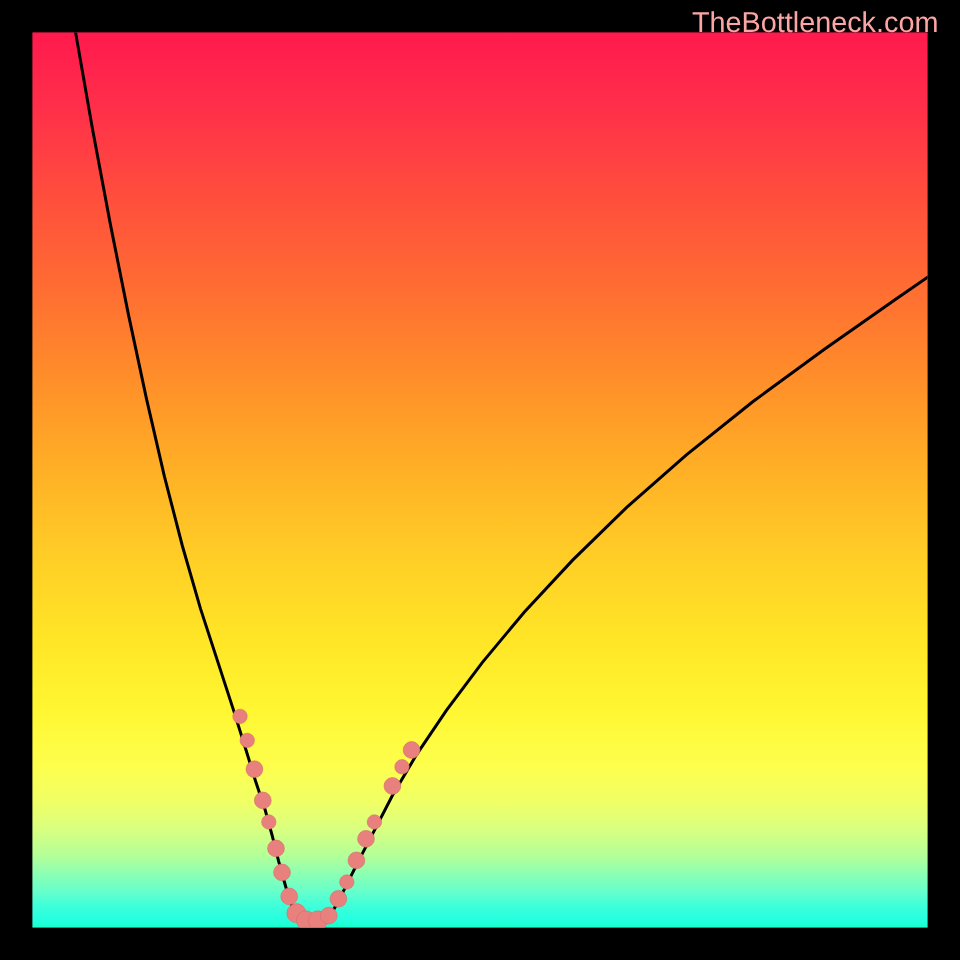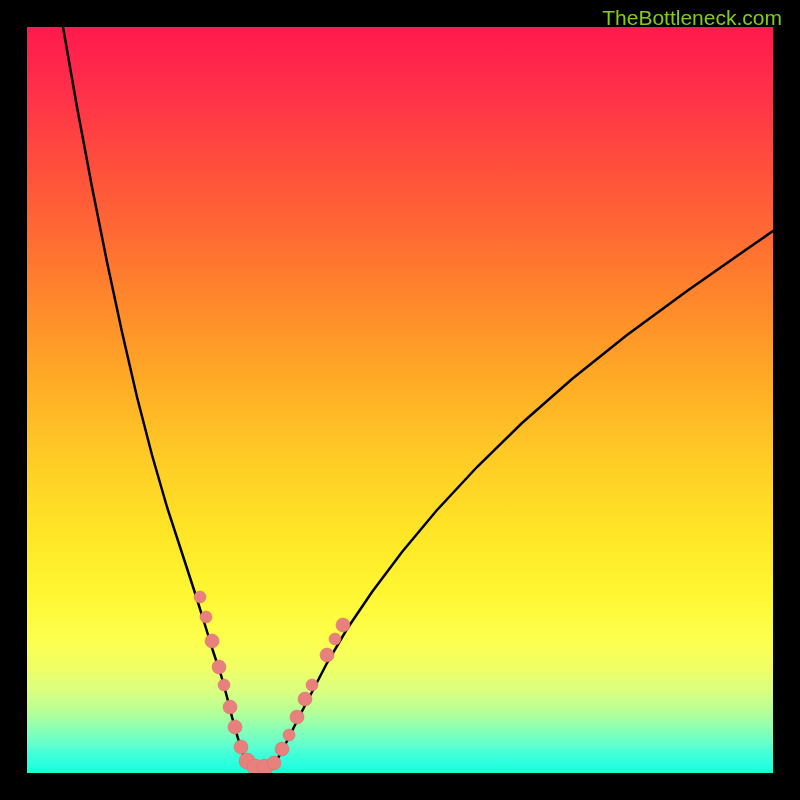--- a/index.html
+++ b/index.html
@@ -12,22 +12,22 @@
       height: 800px;
       background: #000;
       position: relative;
       overflow: hidden;
       font-family: Arial, sans-serif;
     }
     .watermark {
       position: absolute;
       top: 6px;
       right: 18px;
-      color: #84cc16;
-      font-size: 21px;
+      color: #fca5a5;
+      font-size: 24px;
       font-weight: 400;
       z-index: 10;
     }
     .plot-area {
       position: absolute;
       top: 27px;
       left: 27px;
       width: 746px;
       height: 746px;
       background: linear-gradient(to bottom,

